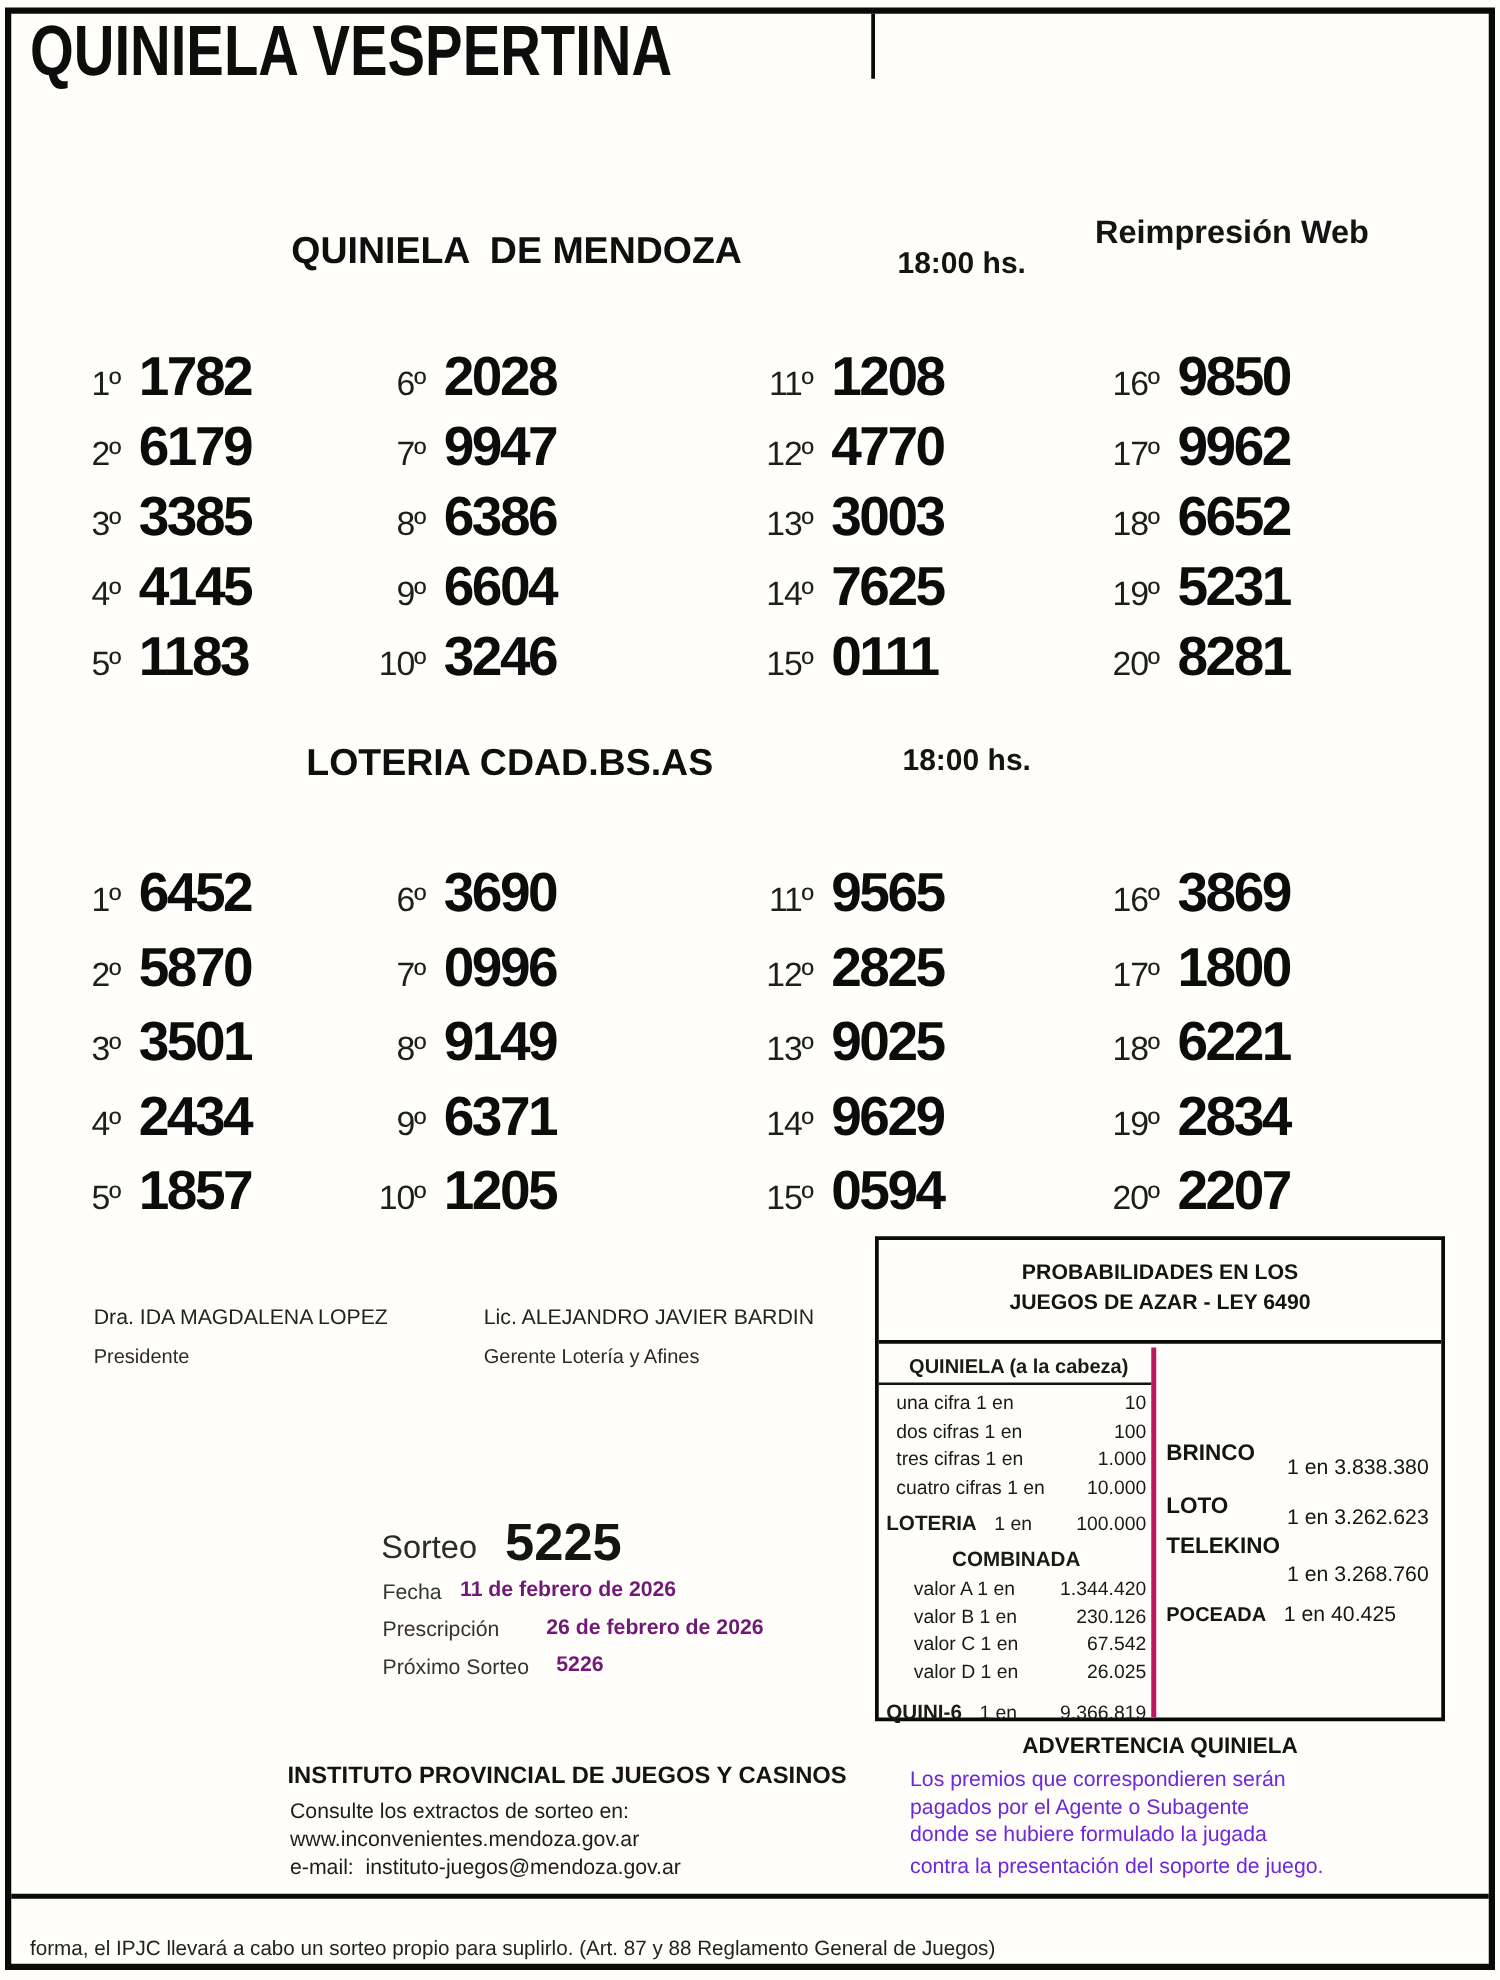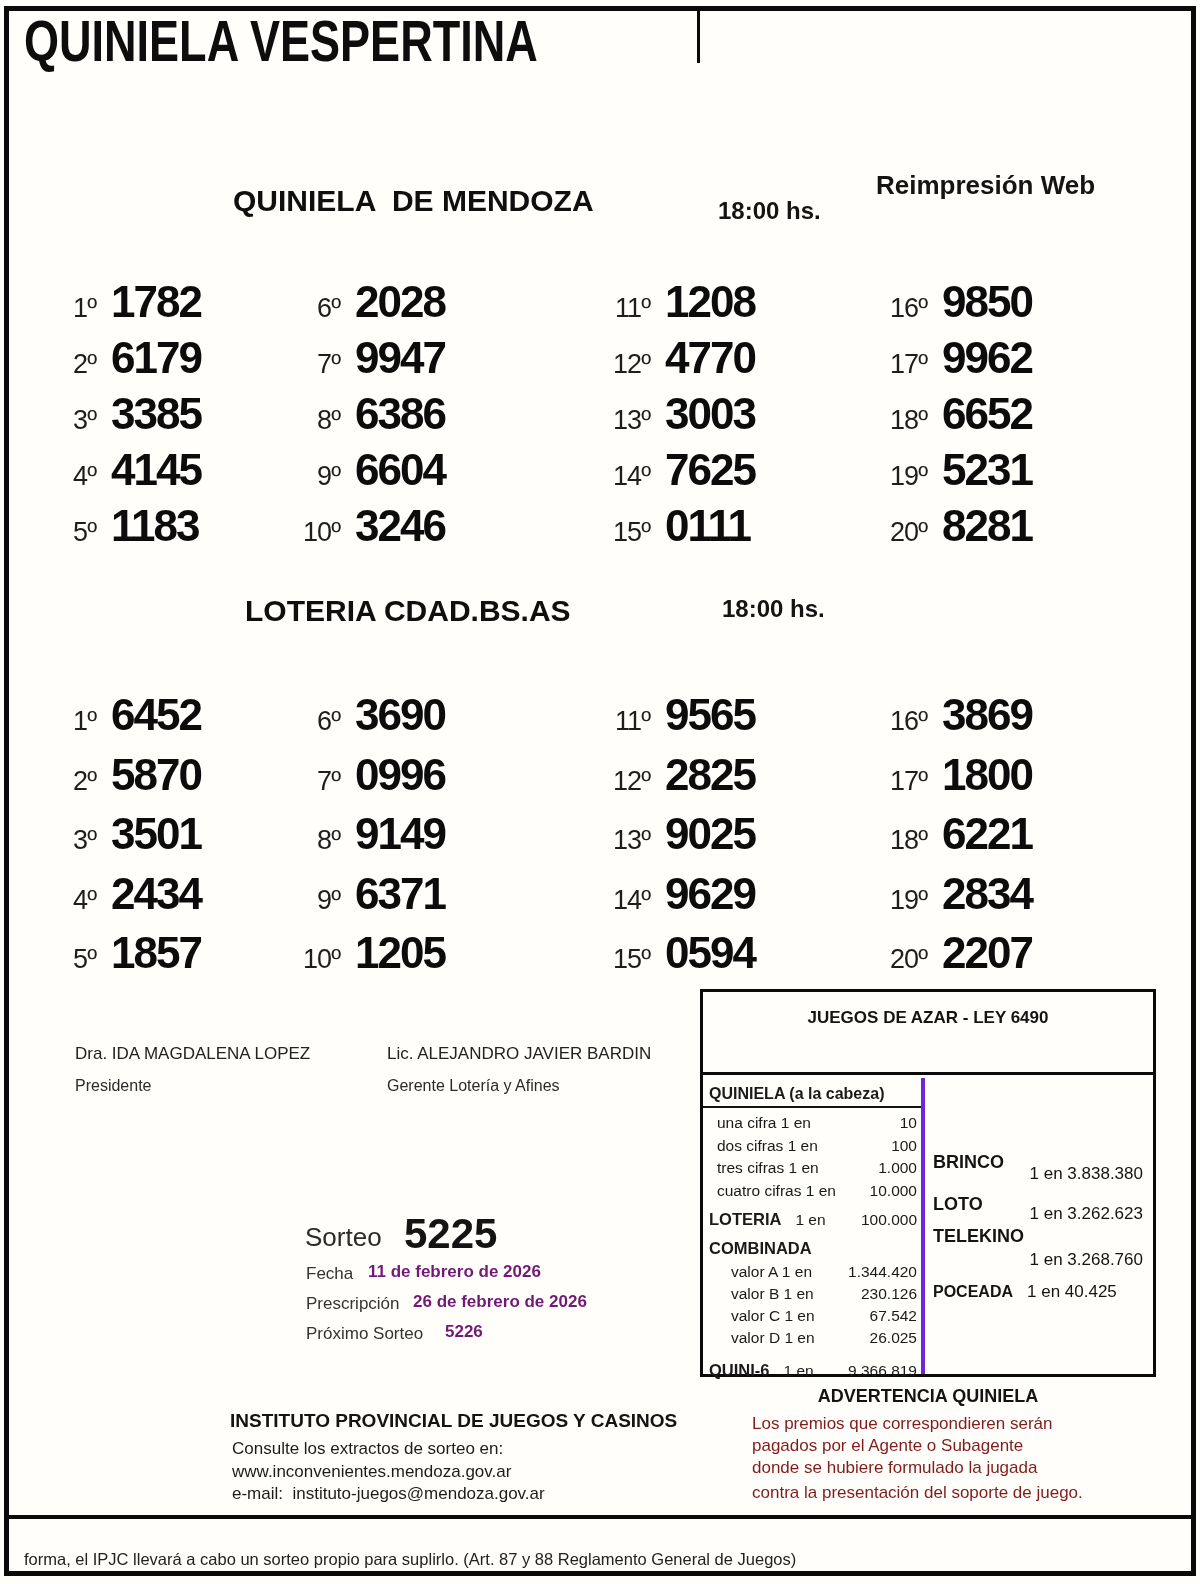--- a/index.html
+++ b/index.html
@@ -32,50 +32,50 @@
   .sec1 .rescol{top:277px;} .sec2 .rescol{top:690px;}
   .sig-name{font-size:17px;color:#222;}
   .sig-role{font-size:16px;color:#2a2a2a;}
   .s1n{left:75px;top:1044px;} .s1r{left:75px;top:1077px;}
   .s2n{left:387px;top:1044px;} .s2r{left:387px;top:1077px;}
   .sorteo-label{left:305px;top:1222px;font-size:26px;color:#2b2b2b;}
   .sorteo-num{left:404px;top:1210px;font-size:42px;font-weight:700;}
   .meta-label{font-size:17px;color:#333;}
   .meta-val{font-size:17px;font-weight:700;color:#701a75;white-space:pre;}
   .fl{left:306px;top:1264px;} .fv{left:368px;top:1262px;}
-  .pl{left:306px;top:1294px;} .pv{left:413px;top:1292px;}
+  .pl{left:306px;top:1294px;} .pv{left:437px;top:1292px;}
   .xl{left:306px;top:1324px;} .xv{left:445px;top:1322px;}
   .probbox{left:700px;top:989px;width:450px;height:382px;border:3px solid #0a0a0a;}
   .prob-title{position:absolute;left:0;top:0;width:100%;height:83px;box-sizing:border-box;
               border-bottom:3px solid #0a0a0a;text-align:center;padding-top:14px;
               font-size:17px;font-weight:700;line-height:24px;}
   .prob-body{position:absolute;left:0;top:86px;bottom:0;width:100%;display:flex;}
-  .prob-left{width:222px;flex:none;box-sizing:border-box;border-right:4px solid #6d28d9;
-             padding:5px 4px 0 6px;font-size:15.5px;color:#1a1a1a;}
+  .prob-left{width:222px;flex:none;box-sizing:border-box;border-right:4px solid #be185d;
+             padding:5px 4px 0 6px;font-size:15.5px;color:#1a1a1a;text-align:center;}
   .pq-header{font-size:16px;font-weight:700;padding:2px 0 3px 0;margin:0 -4px 4px -6px;
              padding-left:6px;border-bottom:2px solid #141414;}
   .pq-row{display:flex;justify-content:space-between;padding-left:8px;line-height:22.5px;}
   .pc-row{padding-left:22px;line-height:22px;}
   .pl-row{display:flex;align-items:baseline;line-height:26px;margin-top:4px;}
   .pl-row .gname{font-weight:700;font-size:16.5px;}
   .pl-row .ratio{margin-left:14px;}
   .pl-row .spacer{flex:1;}
   .pc-header{font-weight:700;font-size:16.5px;line-height:26px;margin-top:2px;}
   .q6{margin-top:8px;}
   .prob-right{flex:1;position:relative;font-size:17px;}
   .game-name{position:absolute;left:8px;font-weight:700;font-size:18px;}
   .game-val{position:absolute;right:10px;font-size:17px;}
   .gn1{top:74px;} .gv1{top:86px;}
   .gn2{top:116px;} .gv2{top:126px;}
   .gn3{top:148px;} .gv3{top:172px;}
   .poc-row{position:absolute;left:8px;top:204px;display:flex;align-items:baseline;}
   .poc-row .gname{font-weight:700;font-size:16px;}
   .poc-row .gval{margin-left:14px;font-size:17px;}
   .adv-title{left:700px;top:1386px;width:456px;text-align:center;font-size:18px;font-weight:700;}
-  .adv-line{left:752px;font-size:17px;color:#7f1d1d;}
+  .adv-line{left:728px;font-size:17px;color:#6d28d9;}
   .al0{top:1414px;} .al1{top:1436px;} .al2{top:1458px;} .al3{top:1483px;}
   .inst-name{left:230px;top:1410px;font-size:19px;font-weight:700;}
   .inst-line{left:232px;font-size:17px;color:#1c1c1c;white-space:pre;}
   .il0{top:1439px;} .il1{top:1462px;} .il2{top:1484px;}
   .foot-line{left:24px;font-size:16.5px;color:#222;}
   .fo0{top:1527px;} .fo1{top:1550px;}
 </style>
 </head>
 <body>
 
@@ -284,20 +284,21 @@
   <div class="abs sorteo-num">5225</div>
   <div class="abs meta-label fl">Fecha</div>
   <div class="abs meta-val fv">11 de febrero de 2026</div>
   <div class="abs meta-label pl">Prescripción</div>
   <div class="abs meta-val pv">26 de febrero de 2026</div>
   <div class="abs meta-label xl">Próximo Sorteo</div>
   <div class="abs meta-val xv">5226</div>
 
   <div class="abs probbox">
     <div class="prob-title">
+      <div>PROBABILIDADES EN LOS</div>
       <div>JUEGOS DE AZAR - LEY 6490</div>
     </div>
     <div class="prob-body">
       <div class="prob-left">
         <div class="pq-header">QUINIELA (a la cabeza)</div>
         <div class="pq-row">
             <span class="pre">una cifra  1 en</span>
             <span>10</span>
           </div>
         <div class="pq-row">

